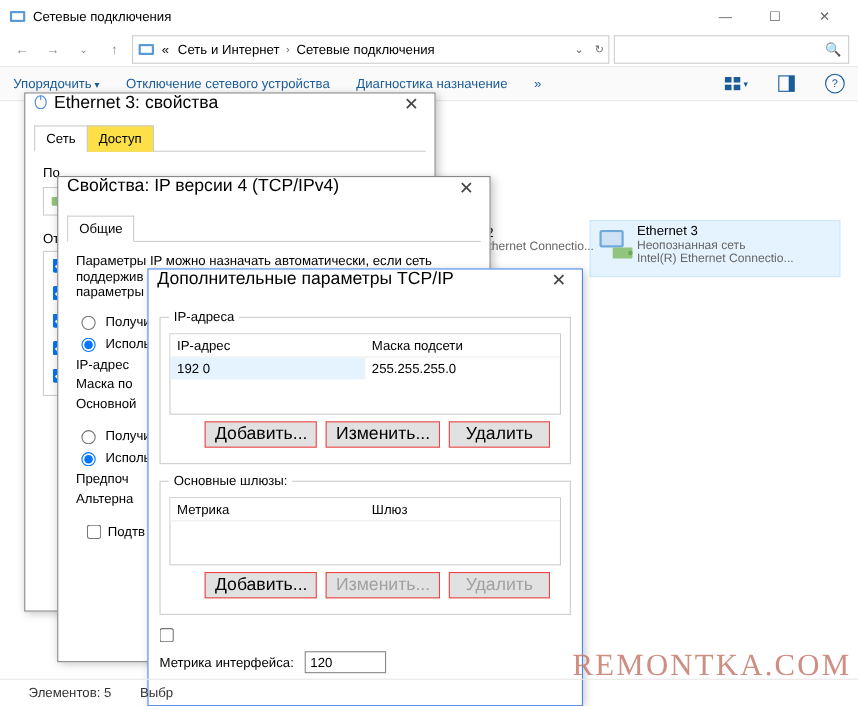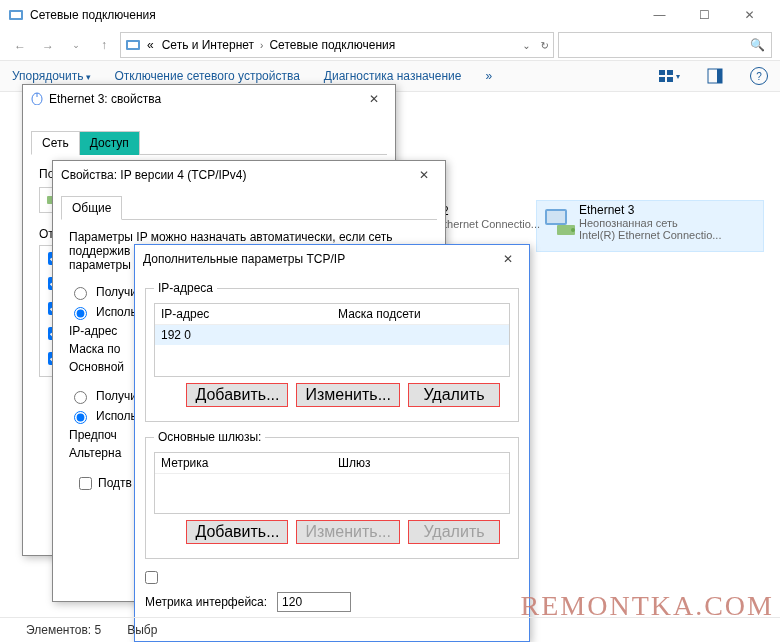--- a/index.html
+++ b/index.html
@@ -21,27 +21,27 @@
 .content{position:relative;height:480px}
 .net-item{position:absolute;right:16px;top:108px;width:214px;height:46px;background:#e5f3ff;border:1px solid #cce8ff;display:flex;padding:2px 6px}
 .net-item .lines{display:flex;flex-direction:column;font-size:11px;overflow:hidden}
 .net-item .name{font-size:12px}
 .net-item .grey{color:#666;white-space:nowrap;overflow:hidden;text-overflow:ellipsis}
 .net2{position:absolute;right:240px;top:112px;font-size:12px}
 .net2 .grey{color:#666;font-size:11px}
 .statusbar{position:absolute;bottom:0;left:0;right:0;height:24px;border-top:1px solid #e8e8e8;display:flex;align-items:center;padding:0 26px;gap:26px;color:#333;font-size:12px}
 
 .dlg{position:absolute;background:#fff;border:1px solid #888;box-shadow:2px 2px 8px rgba(0,0,0,0.25)}
-.dlg .dlgtitle{height:28px;display:flex;align-items:center;padding:0 8px;font-size:12px}
+.dlg .dlgtitle{height:28px;display:flex;padding:0 8px;font-size:16px}
 .dlg .dlgtitle .spacer{flex:1}
 .dlg .close{width:26px;height:20px;display:flex;align-items:center;justify-content:center;color:#444}
 .tabs{display:flex;border-bottom:1px solid #ccc;margin:0 8px}
 .tab{padding:4px 10px;border:1px solid #ccc;border-bottom:none;background:#fff;margin-right:-1px;position:relative;top:1px;font-size:12px}
 .tab.active{background:#fff;border-bottom:1px solid #fff}
-.tab.inactive{background:#14b8a6}
+.tab.inactive{background:#fde047}
 .fieldset{border:1px solid #ccc;margin:8px 10px;padding:8px}
 .fieldset legend{font-size:12px;padding:0 4px}
 .btnrow{display:flex;gap:8px;justify-content:flex-end;padding:6px 10px}
 .btn{min-width:74px;height:22px;background:#e1e1e1;border:1px solid #ef4444;font-size:16px;display:flex;align-items:center;justify-content:center;padding:0 8px}
 .btn.disabled{color:#a0a0a0}
 .listbox{border:1px solid #ccc;background:#fff;height:72px;position:relative;font-size:12px}
 .listhdr{display:flex;border-bottom:1px solid #eee;background:#fff}
 .listhdr div{flex:1;padding:3px 6px}
 .listrow{display:flex}
 .listrow div{flex:1;padding:3px 6px}
@@ -152,21 +152,21 @@
     <span style="margin-right:6px">
       <svg width="12" height="14" viewBox="0 0 12 14">
           <ellipse cx="6" cy="8" rx="5" ry="6" fill="none" stroke="#4a86e8"></ellipse>
           <line x1="6" y1="2" x2="6" y2="6" stroke="#4a86e8"></line>
         </svg>
     </span>
     <span>Ethernet 3: свойства</span>
     <span class="spacer"></span>
     <span class="close">✕</span>
   </div>
-  <div class="tabs" style="margin-top:17px">
+  <div class="tabs" style="margin-top:0">
     <div class="tab active">Сеть</div>
     <div class="tab inactive">Доступ</div>
   </div>
   <div style="padding:12px 16px">
     <div style="margin-bottom:6px">По</div>
     <div style="border:1px solid #ccc;height:24px;margin-bottom:14px;display:flex;align-items:center;padding:0 6px">
       <svg width="16" height="16" viewBox="0 0 16 16">
           <rect x="1" y="4" width="14" height="8" fill="#93c47d" rx="1"></rect>
         </svg>
     </div>
@@ -250,20 +250,21 @@
 
   <fieldset class="fieldset">
     <legend>IP-адреса</legend>
     <div class="listbox">
       <div class="listhdr">
         <div>IP-адрес</div>
         <div>Маска подсети</div>
       </div>
       <div class="listrow">
         <div class="sel">192                  0</div>
+        <div>255.255.255.0</div>
       </div>
     </div>
     <div class="btnrow">
       <div class="btn">Добавить...</div>
       <div class="btn">Изменить...</div>
       <div class="btn">Удалить</div>
     </div>
   </fieldset>
 
   <fieldset class="fieldset">

